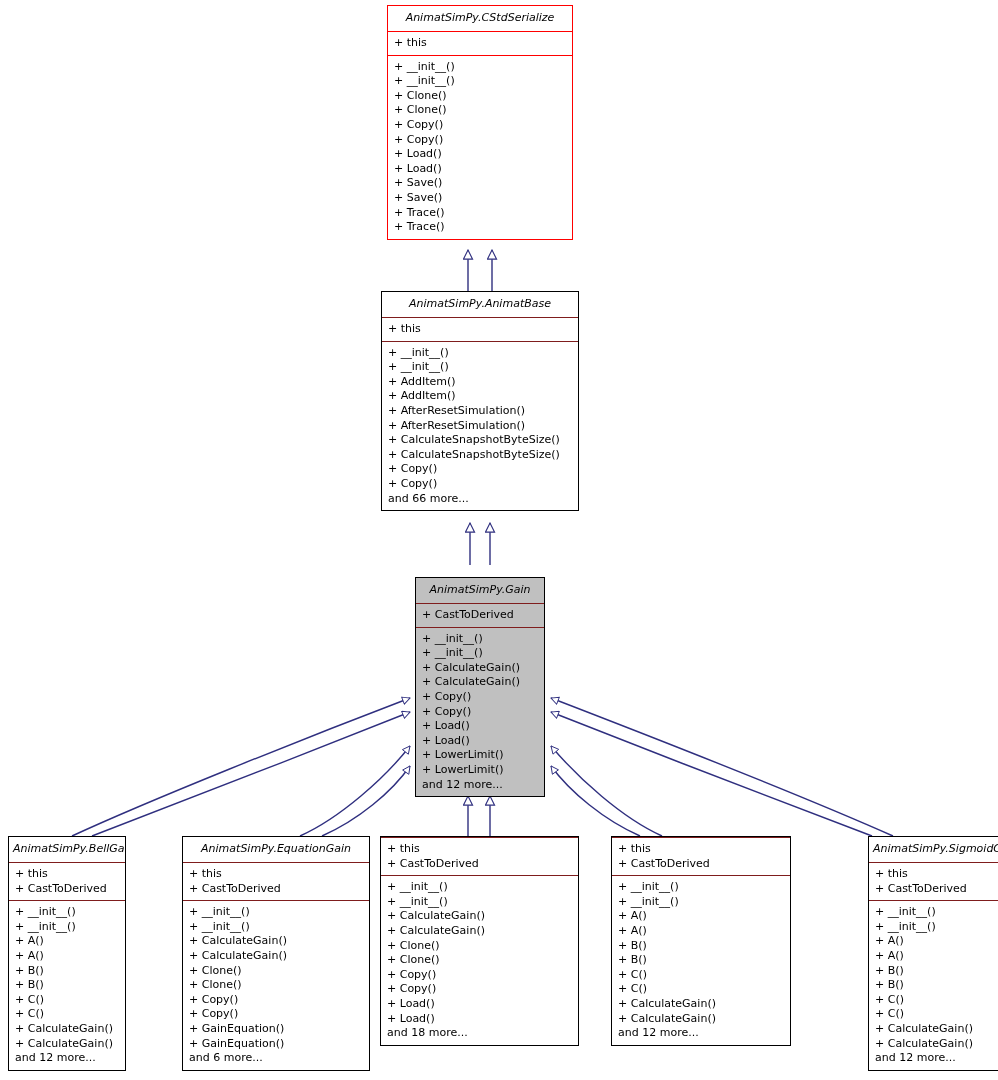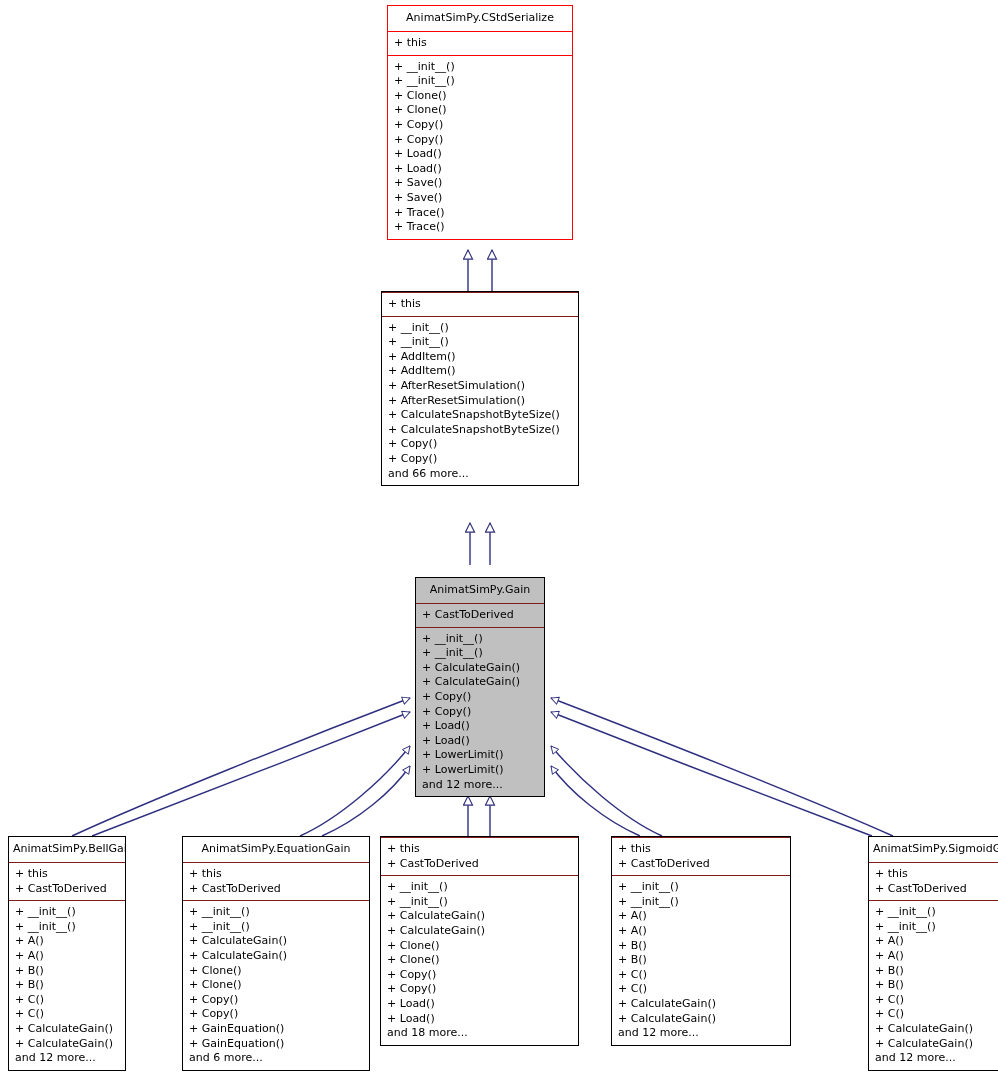--- a/index.html
+++ b/index.html
@@ -43,20 +43,21 @@
     margin-top: 12px;
   }
   .node-title {
     text-align: center;
     font-size: 11px;
     line-height: 14px;
     color: #000000;
     padding: 5px 4px 6px 4px;
     white-space: nowrap;
     overflow: hidden;
+    font-style: italic;
   }
   .compartment {
     border-top: 1px solid #7f1d1d;
     padding: 4px 0 4px 0;
   }
   .uml-node.red .compartment {
     border-top-color: #ff0000;
   }
   .member {
     font-size: 11px;
@@ -125,20 +126,21 @@
       <div class="member">+ Load()</div>
       <div class="member">+ Load()</div>
       <div class="member">+ Save()</div>
       <div class="member">+ Save()</div>
       <div class="member">+ Trace()</div>
       <div class="member">+ Trace()</div>
     </div>
   </div>
 
   <div class="uml-node" style="left:381px; top:291px; width:198px;">
+    <div class="node-title">AnimatSimPy.AnimatBase</div>
     <div class="compartment">
       <div class="member">+ this</div>
     </div>
     <div class="compartment">
       <div class="member">+ __init__()</div>
       <div class="member">+ __init__()</div>
       <div class="member">+ AddItem()</div>
       <div class="member">+ AddItem()</div>
       <div class="member">+ AfterResetSimulation()</div>
       <div class="member">+ AfterResetSimulation()</div>

